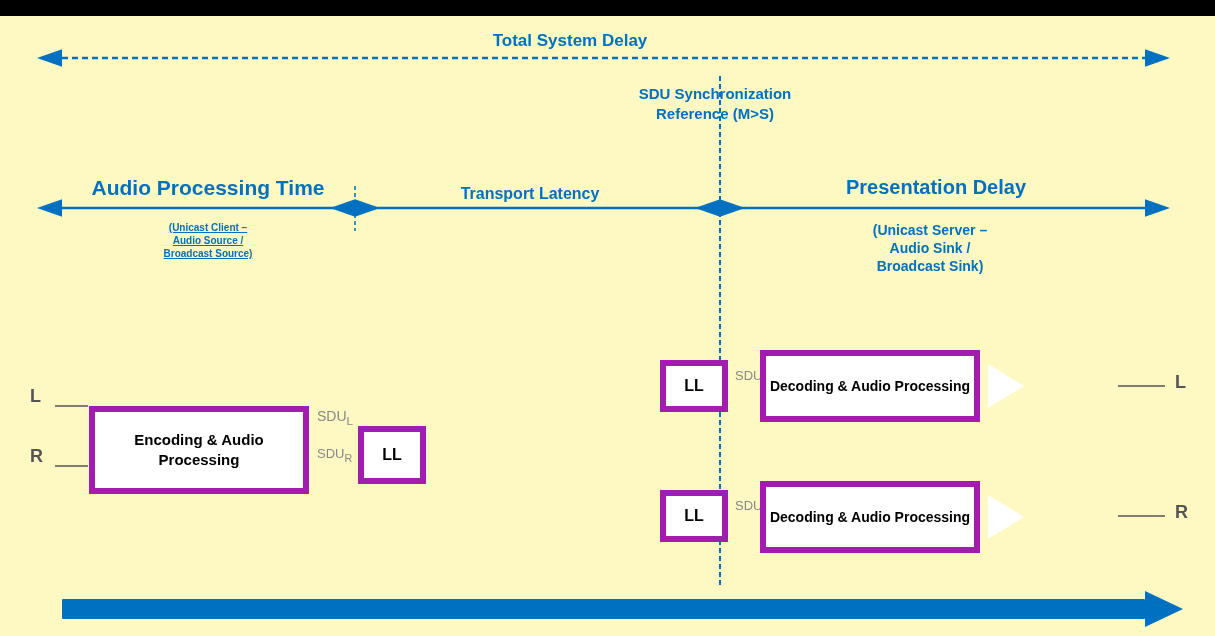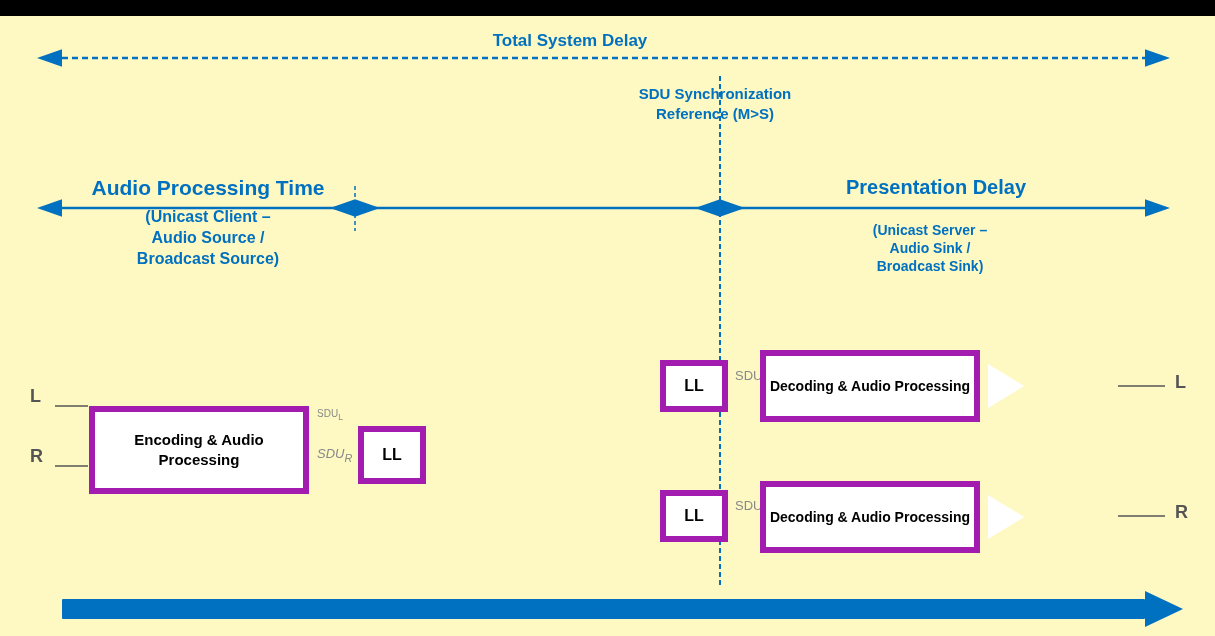--- a/index.html
+++ b/index.html
@@ -119,40 +119,41 @@
     <line x1="1118" y1="500" x2="1165" y2="500" stroke="#555" stroke-width="1.5"></line>
   </svg>
 
   <div class="label" style="left:400px; top:14px; width:340px; font-size:17px;">Total System Delay</div>
 
   <div class="label" style="left:600px; top:68px; width:230px; font-size:15px; white-space:pre-line;">SDU Synchronization
 Reference (M&gt;S)</div>
 
   <div class="label" style="left:68px; top:158px; width:280px; font-size:21px;">Audio Processing Time</div>
 
-  <div class="label" style="left:68px; top:191px; width:280px; font-size:16px; white-space:pre-line;">(Unicast Client –
+  <div class="label" style="left:68px; top:205px; width:280px; font-size:10px; white-space:pre-line;text-decoration:underline;">(Unicast Client –
 Audio Source /
 Broadcast Source)</div>
 
+  <div class="label" style="left:370px; top:168px; width:320px; font-size:16px;">Transport Latency</div>
 
   <div class="label" style="left:736px; top:158px; width:400px; font-size:20px;">Presentation Delay</div>
 
   <div class="label" style="left:730px; top:205px; width:400px; font-size:14px; white-space:pre-line;">(Unicast Server –
 Audio Sink /
 Broadcast Sink)</div>
 
   <div class="channel-label" style="left:30px; top:370px;">L</div>
 
   <div class="channel-label" style="left:30px; top:430px;">R</div>
 
   <div class="box" style="left:89px; top:390px; width:220px; height:88px; font-size:15px;text-align:center;">Encoding &amp; Audio
 Processing</div>
 
-  <div class="label-gray" style="left:317px; top:392px; color:#888; font-size:10px;">SDU<sub>L</sub></div>
-  <div class="label-gray" style="left:317px; top:430px; color:#888; font-size:13px;font-style:italic;">SDU<sub>R</sub></div>
+  <div class="label-gray" style="left:317px; top:392px; color:#888; font-size:14px;">SDU<sub>L</sub></div>
+  <div class="label-gray" style="left:317px; top:430px; color:#888; font-size:13px;">SDU<sub>R</sub></div>
 
   <div class="box" style="left:358px; top:410px; width:68px; height:58px; font-size:16px; font-weight:bold;">LL</div>
 
   <div class="box" style="left:660px; top:344px; width:68px; height:52px; font-size:16px; font-weight:bold;">LL</div>
 
   <div class="label-gray" style="left:735px; top:352px; color:#888; font-size:13px;">SDU<sub>L</sub></div>
 
   <div class="box" style="left:760px; top:334px; width:220px; height:72px; font-size:14px;">Decoding &amp; Audio
 Processing</div>
 

